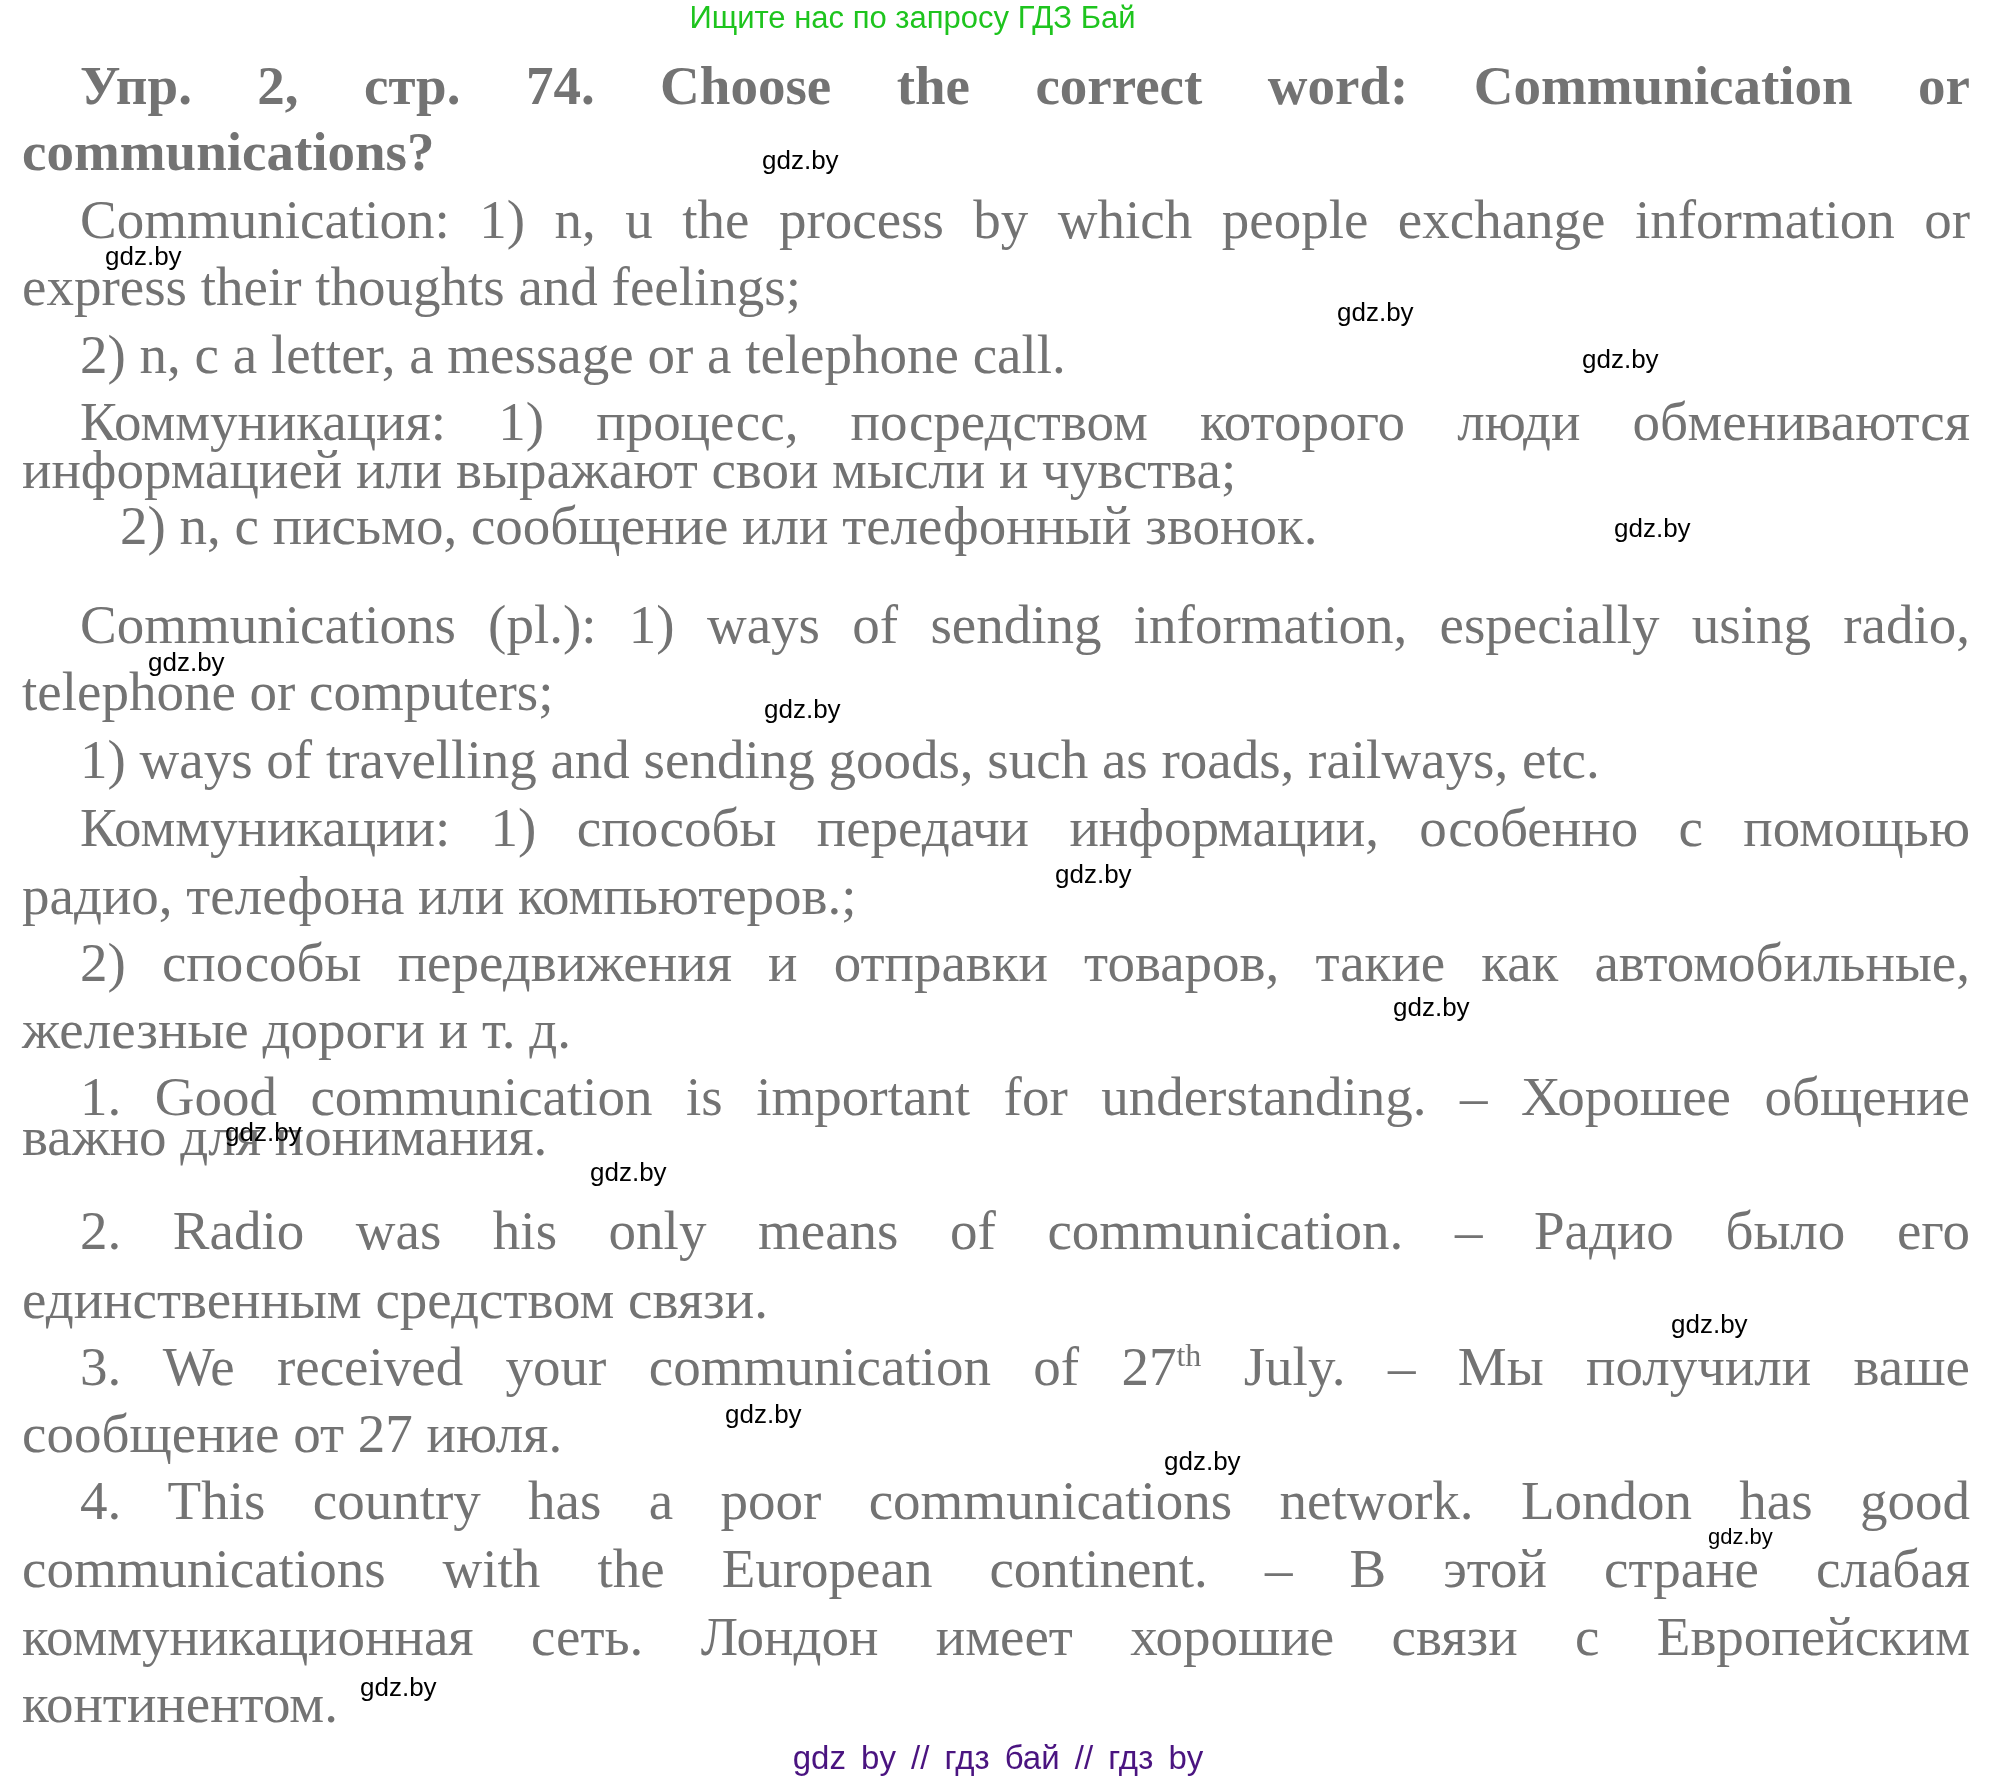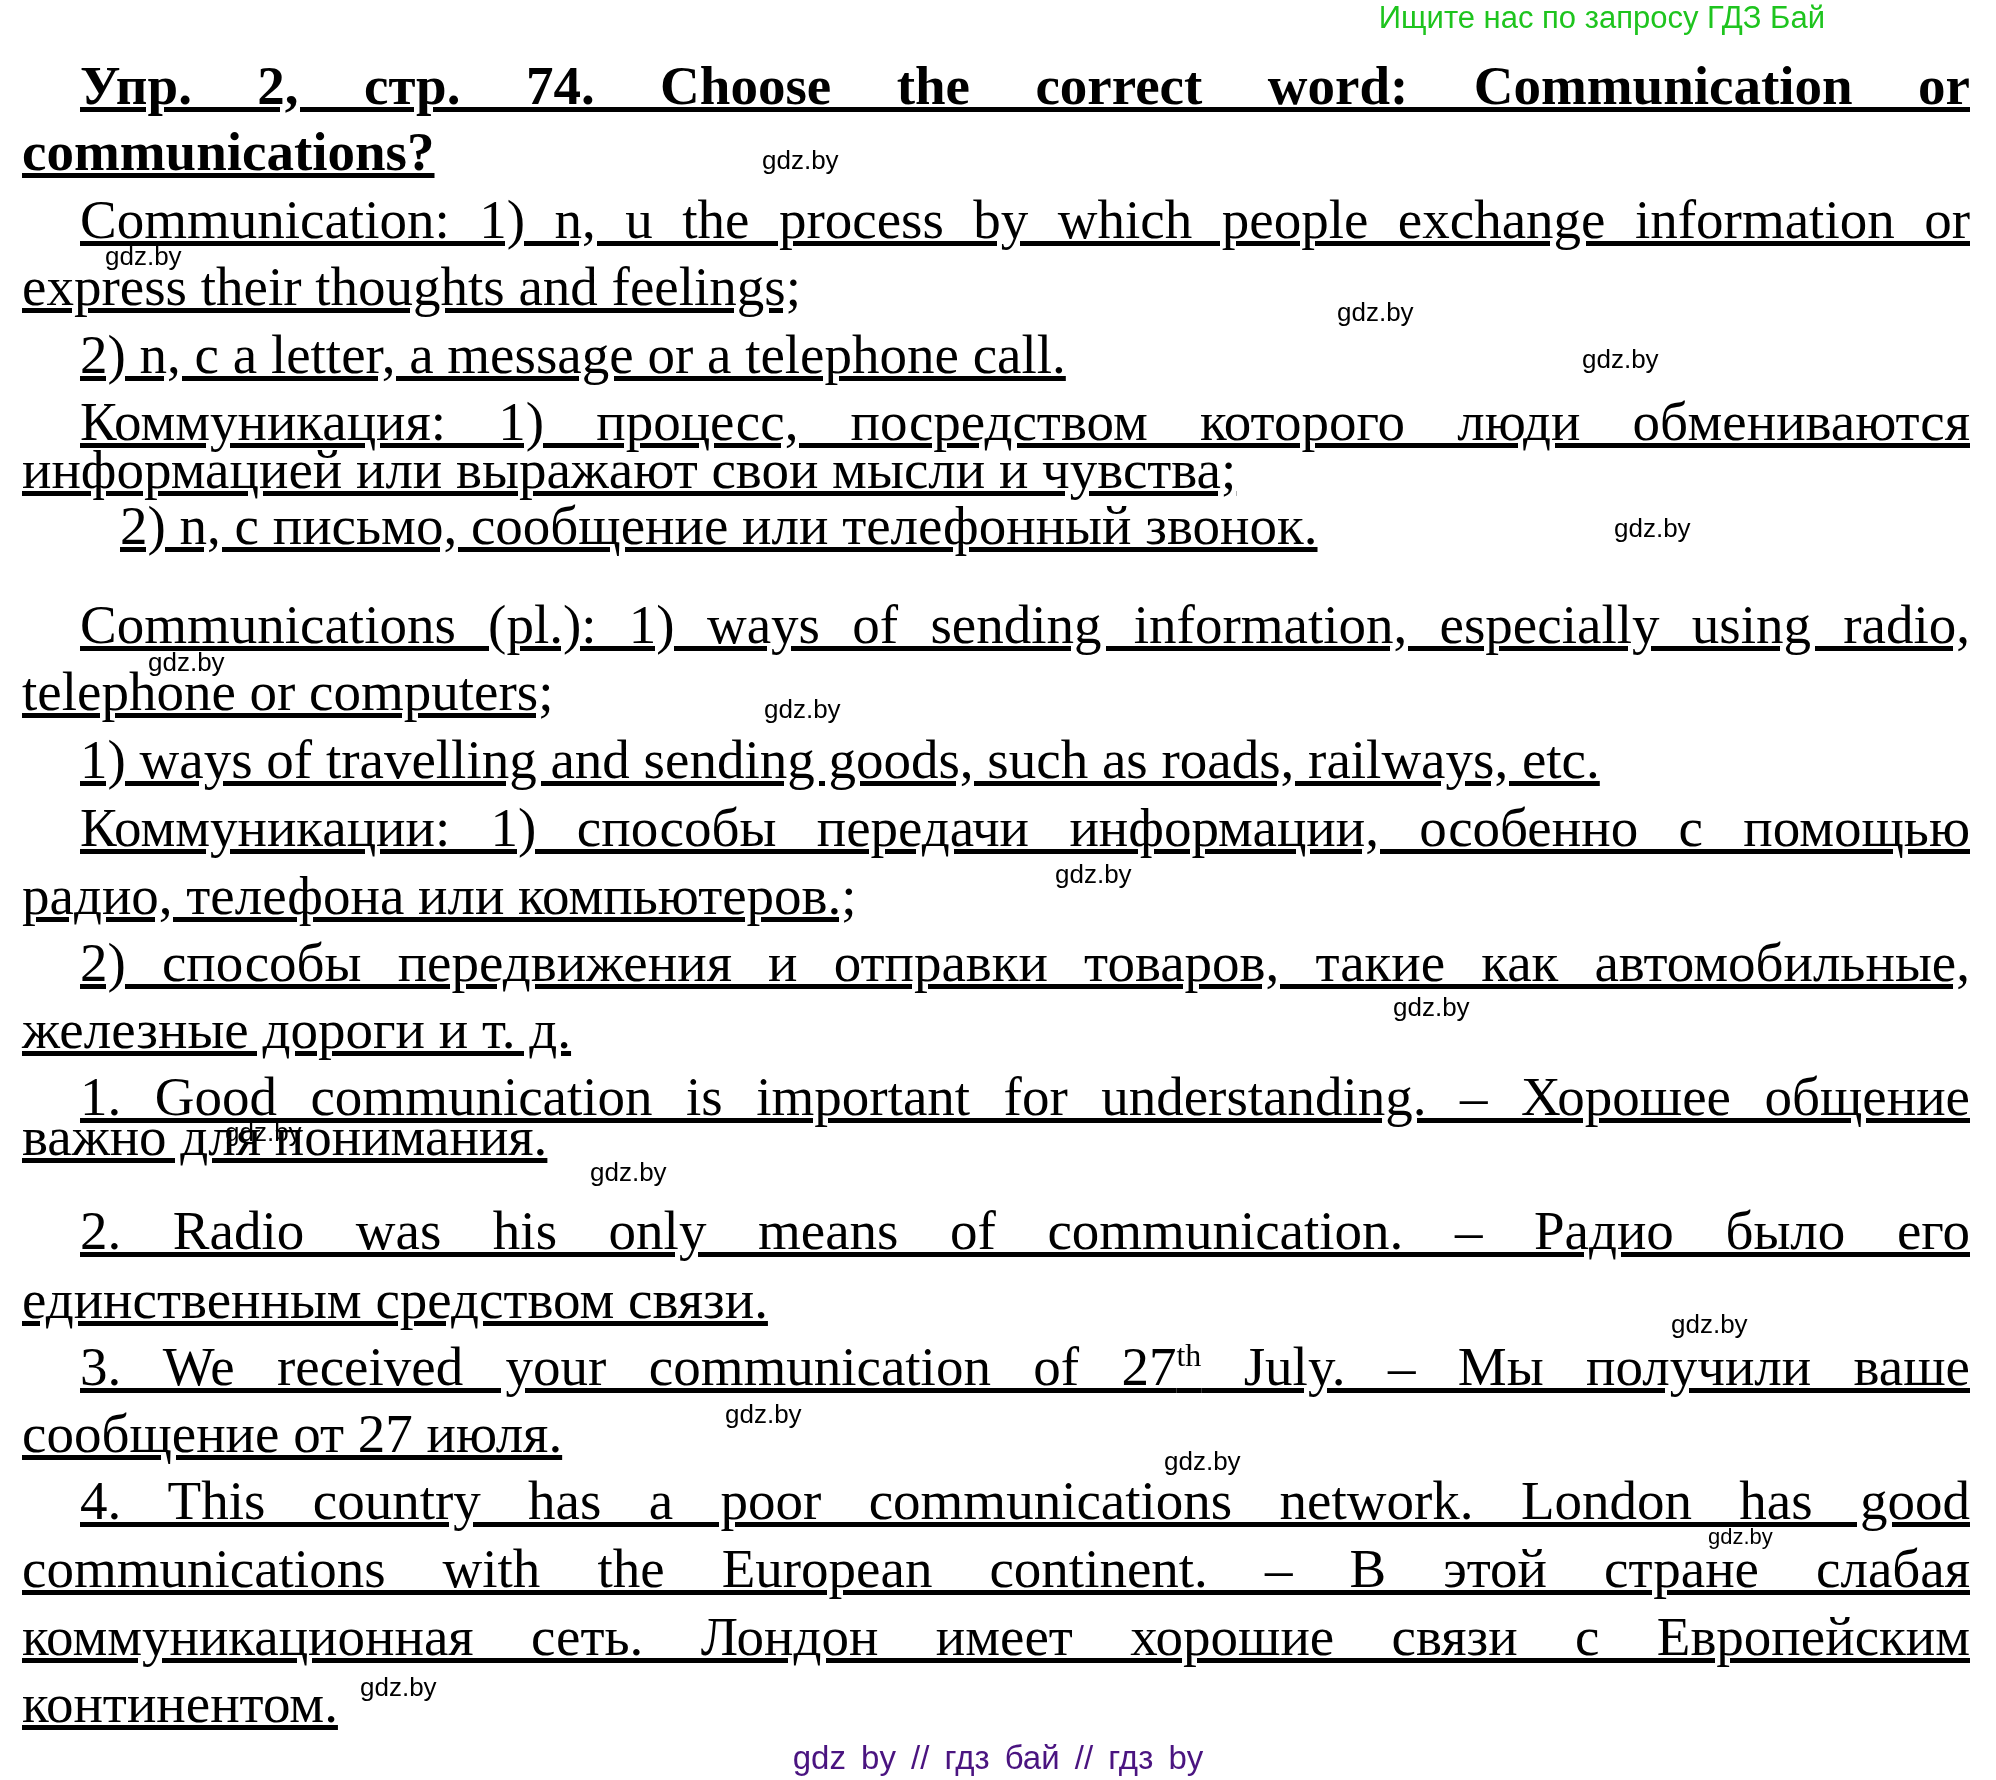--- a/index.html
+++ b/index.html
@@ -1,20 +1,20 @@
 <!DOCTYPE html>
 <html><head>
 <meta charset="utf-8">
 <style>
   html, body { margin:0; padding:0; background:#ffffff; }
   body { width:1996px; height:1780px; position:relative; overflow:hidden; }
-  .banner { position:absolute; top:0; left:0; width:1825px; text-align:right;
+  .banner { position:absolute; top:0; left:0; width:1825px; text-align:center;
     font-family:"Liberation Sans", sans-serif; font-size:31px; line-height:36px; color:#1ec41e; }
   .line { position:absolute; left:22px; width:1948px; white-space:nowrap;
-    font-family:"Liberation Serif", serif; font-size:55px; line-height:64px; color:#000000;text-decoration:underline; }
+    font-family:"Liberation Serif", serif; font-size:55px; line-height:64px; color:#737373; }
   .line.j { text-align:justify; text-align-last:justify; white-space:normal; }
   .line.ind { left:80px; width:1890px; }
   .line.b { font-weight:bold; }
   .wm { position:absolute; font-family:"Liberation Sans", sans-serif; font-size:26px; line-height:28px; color:#000; }
   sup { font-size:32px; line-height:0; vertical-align:super; }
   .footer { position:absolute; top:1738px; left:0; width:1996px; text-align:center;
     font-family:"Liberation Sans", sans-serif; font-size:33px; line-height:40px; color:#4a1480; word-spacing:6px; }
 </style>
 </head>
 <body>

